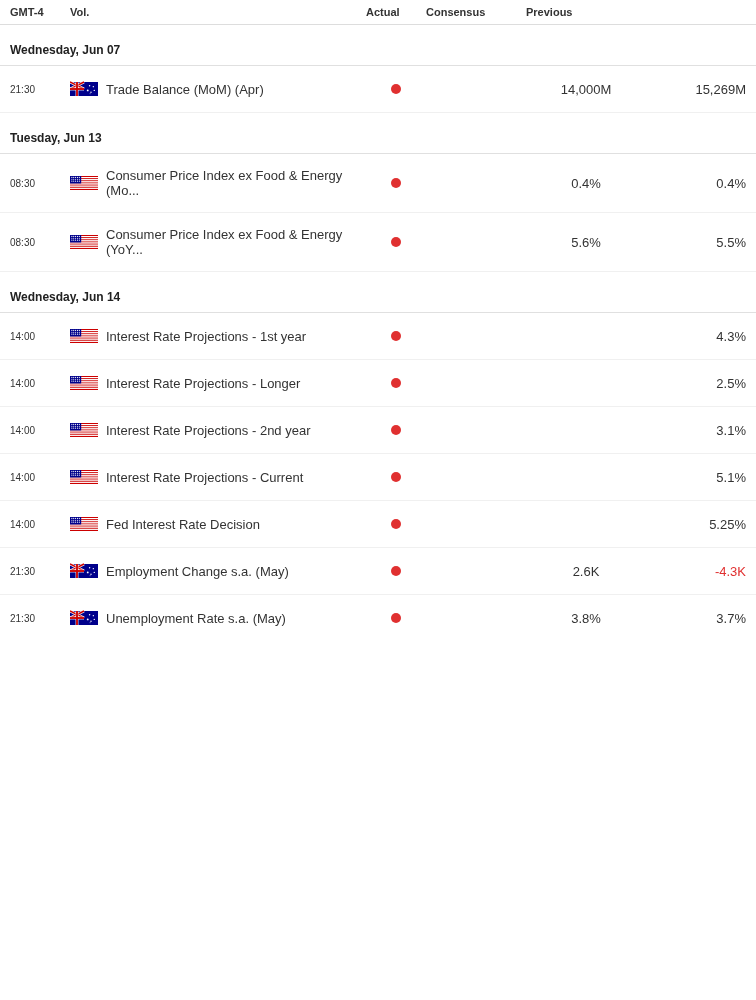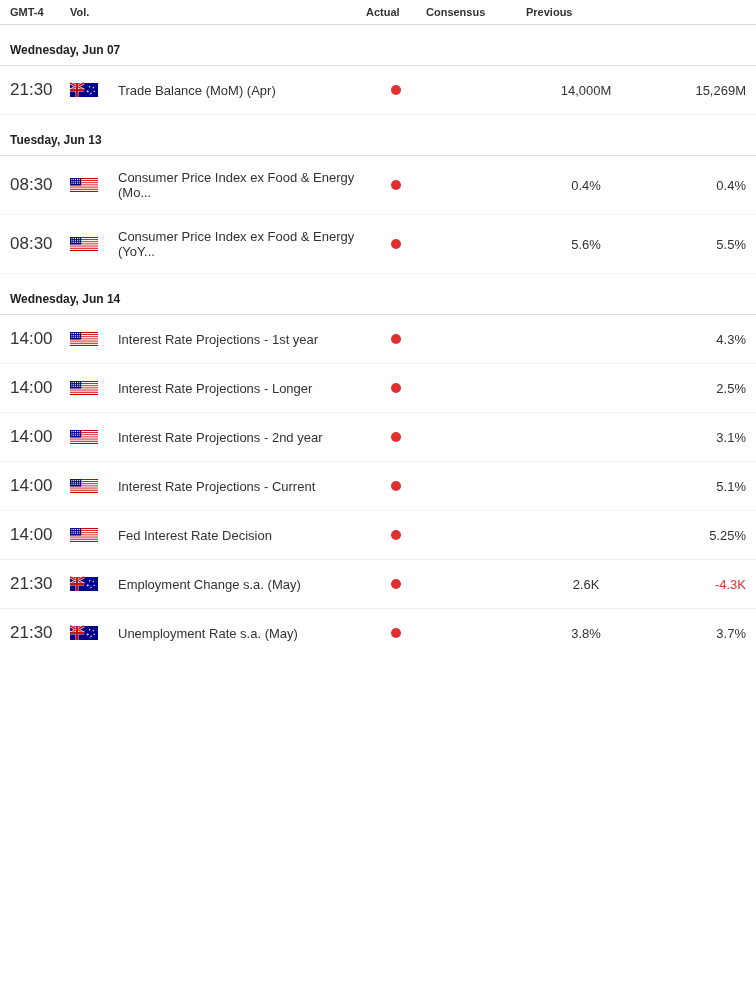--- a/index.html
+++ b/index.html
@@ -41,27 +41,27 @@
       display: grid;
       grid-template-columns: 60px 1fr 60px 100px 120px 100px;
       padding: 14px 10px;
       border-bottom: 1px solid #f0f0f0;
       align-items: center;
     }
     .event-row:last-child {
       border-bottom: none;
     }
     .time-cell {
-      font-size: 17px;
+      font-size: 10px;
       color: #333;
     }
     .country-event {
       display: flex;
       align-items: center;
-      gap: 20px;
+      gap: 8px;
     }
     .flag {
       width: 28px;
       height: 18px;
       display: inline-block;
       flex-shrink: 0;
     }
     .event-name {
       font-size: 13px;
       color: #333;

